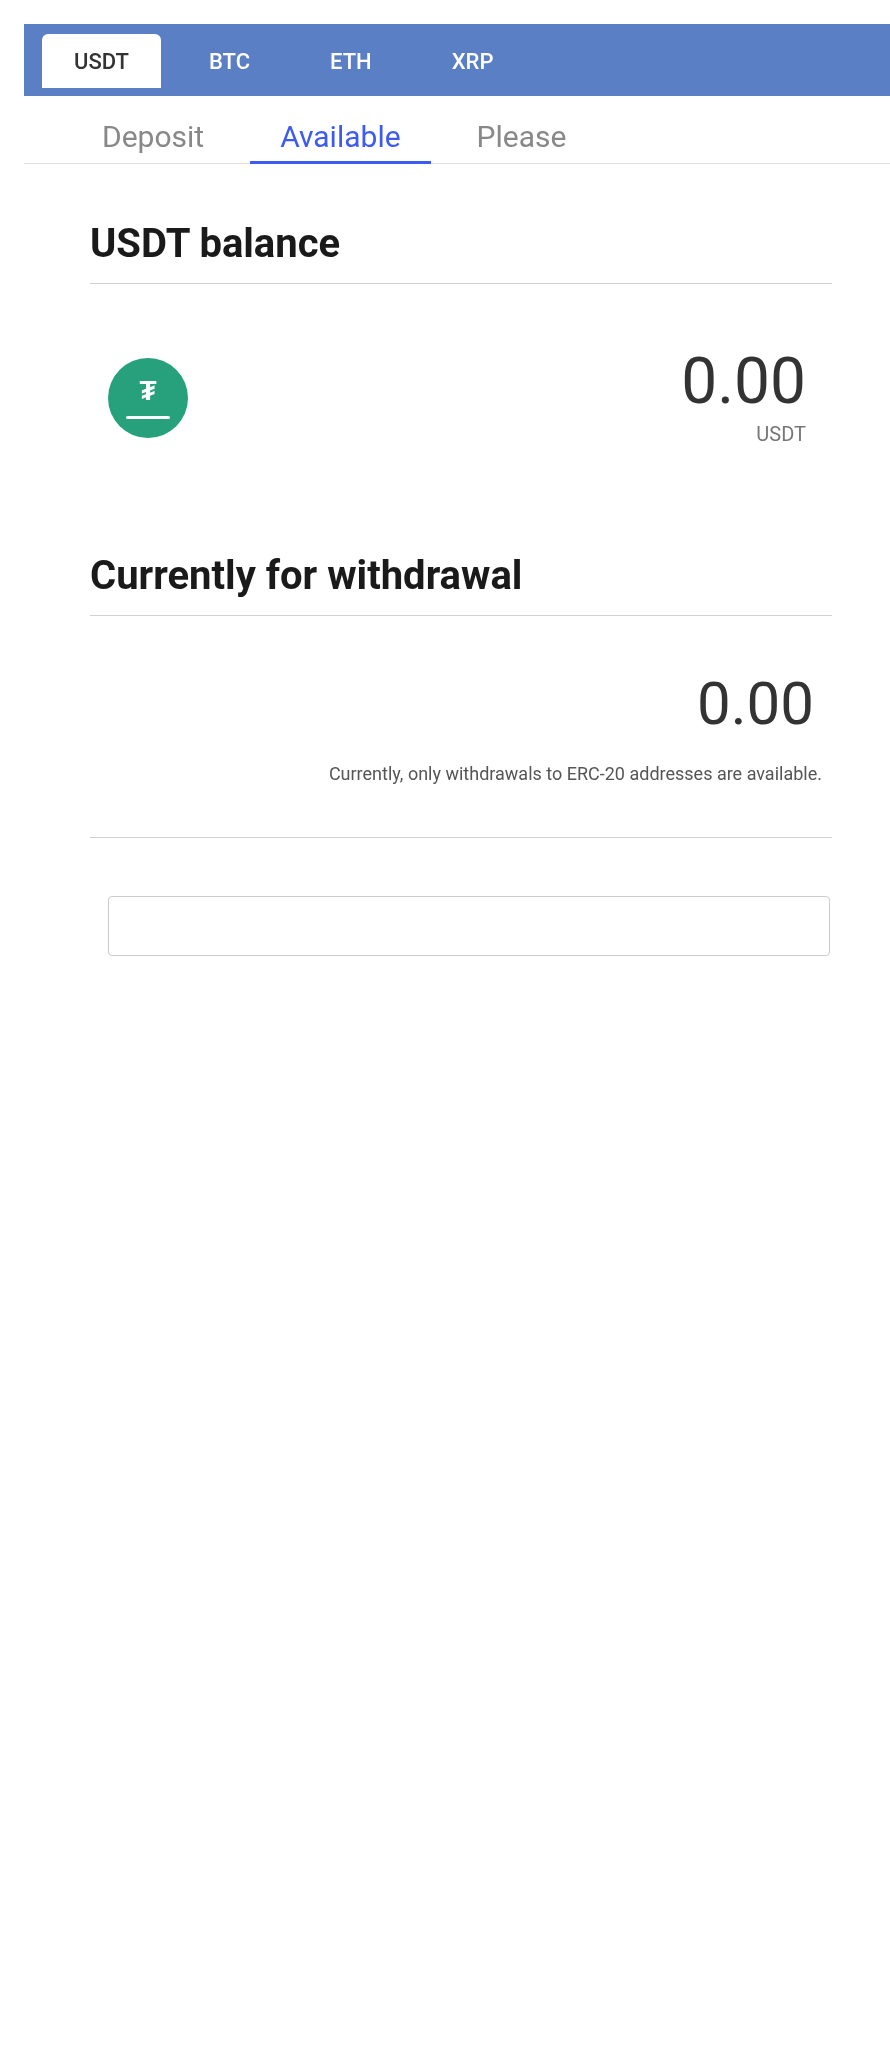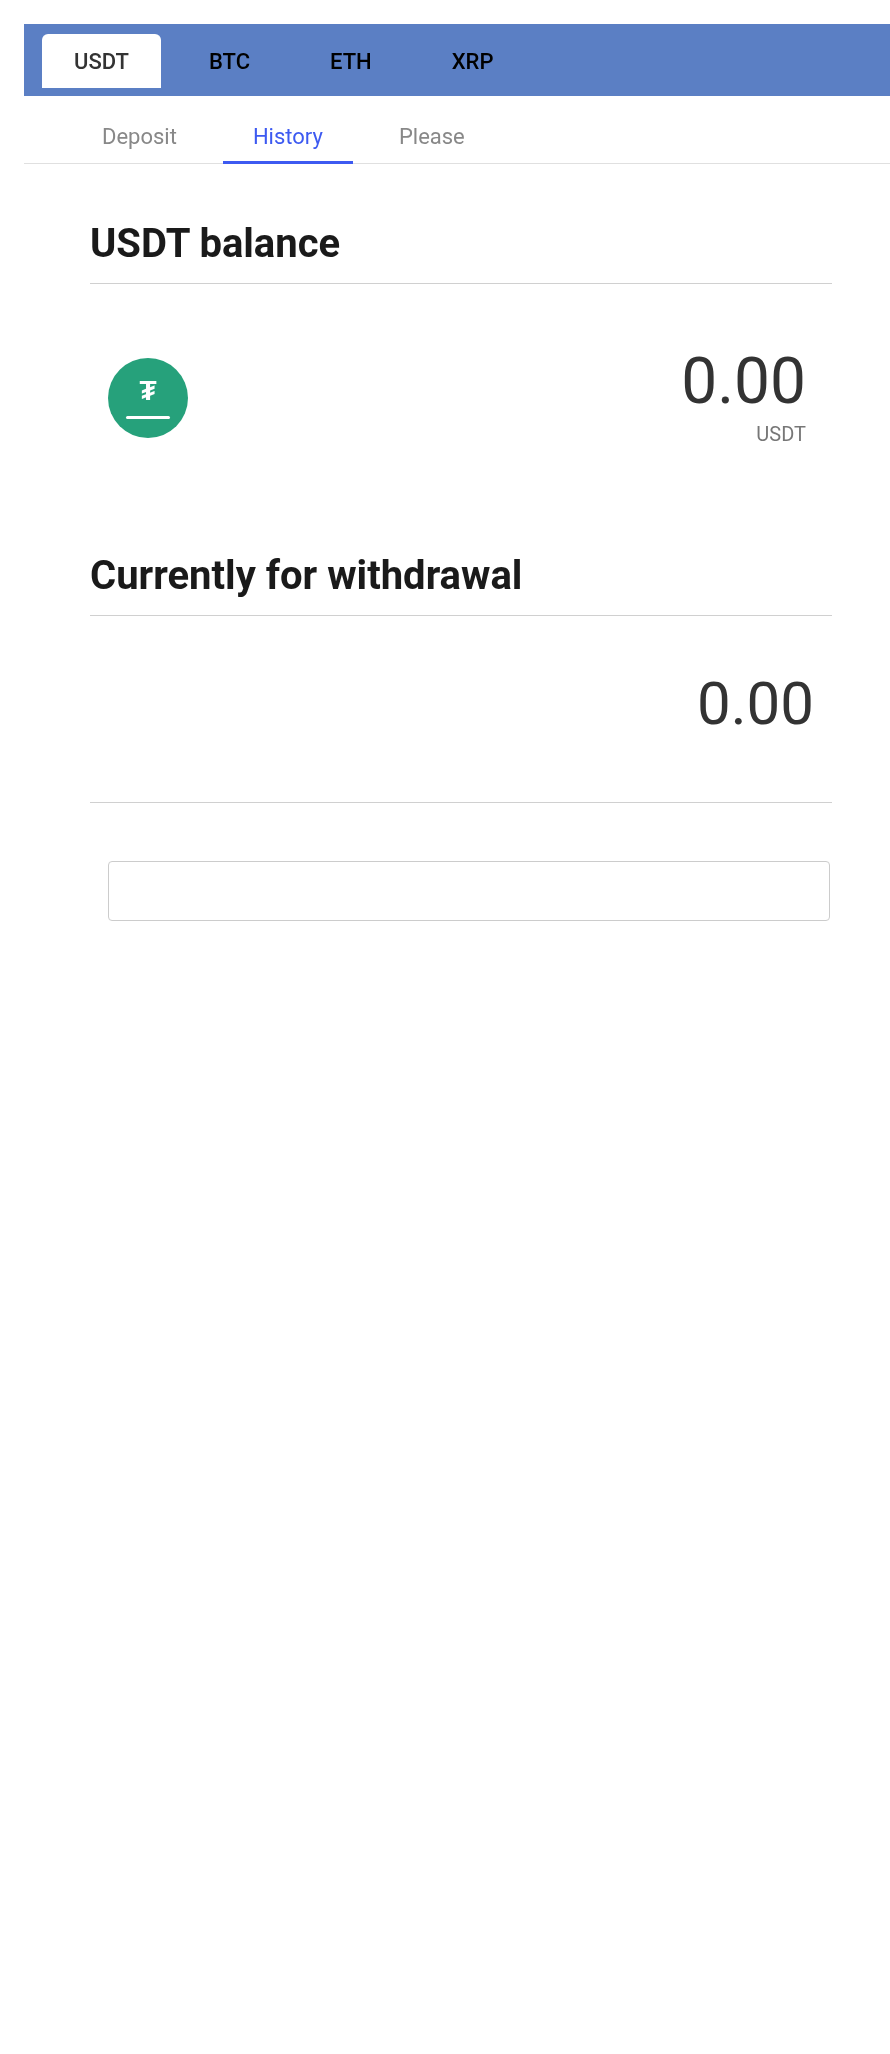--- a/index.html
+++ b/index.html
@@ -17,21 +17,21 @@
 
     .currency-tabs {
       background: #5b7fc4;
       display: flex;
       align-items: stretch;
       padding: 0 10px;
       height: 72px;
     }
 
     .currency-tab {
-      color: #000000;
+      color: #ffffff;
       font-size: 22px;
       font-weight: 500;
       padding: 0 32px;
       display: flex;
       align-items: center;
       justify-content: center;
       cursor: pointer;
       border-radius: 6px 6px 0 0;
       margin-top: 10px;
     }
@@ -43,21 +43,21 @@
 
     .action-tabs {
       display: flex;
       align-items: stretch;
       border-bottom: 1px solid #e0e0e0;
       padding: 0 40px;
       height: 60px;
     }
 
     .action-tab {
-      font-size: 22px;
+      font-size: 30px;
       color: #888;
       padding: 0 30px;
       display: flex;
       align-items: center;
       justify-content: center;
       cursor: pointer;
       border-bottom: 3px solid transparent;
       margin-bottom: -1px;
     }
 
@@ -232,21 +232,21 @@
 
 <div class="currency-tabs">
   <div class="currency-tab active">USDT</div>
   <div class="currency-tab">BTC</div>
   <div class="currency-tab">ETH</div>
   <div class="currency-tab">XRP</div>
 </div>
 
 <div class="action-tabs">
   <div class="action-tab">Deposit</div>
-  <div class="action-tab active">History</div>
+  <div class="action-tab active">Available</div>
   <div class="action-tab">Please</div>
 </div>
 
 <div class="content">
 
   <div class="section-gap">
     <h2 class="section-title">USDT balance</h2>
     <hr class="divider">
     <div class="balance-display">
       <div class="usdt-icon">
@@ -261,20 +261,21 @@
       </div>
     </div>
   </div>
 
   <div class="section-gap">
     <h2 class="section-title">Currently for withdrawal</h2>
     <hr class="divider">
     <div class="available-amount">
       <div class="amount-big">0.00</div>
     </div>
+    <p class="available-note">Currently, only withdrawals to ERC-20 addresses are available.</p>
   </div>
 
   <div class="section-gap">
     <hr class="divider">
     <div class="request-input-container">
       <input type="text" class="request-input" placeholder="" style="">
     </div>
   </div>
 
 

